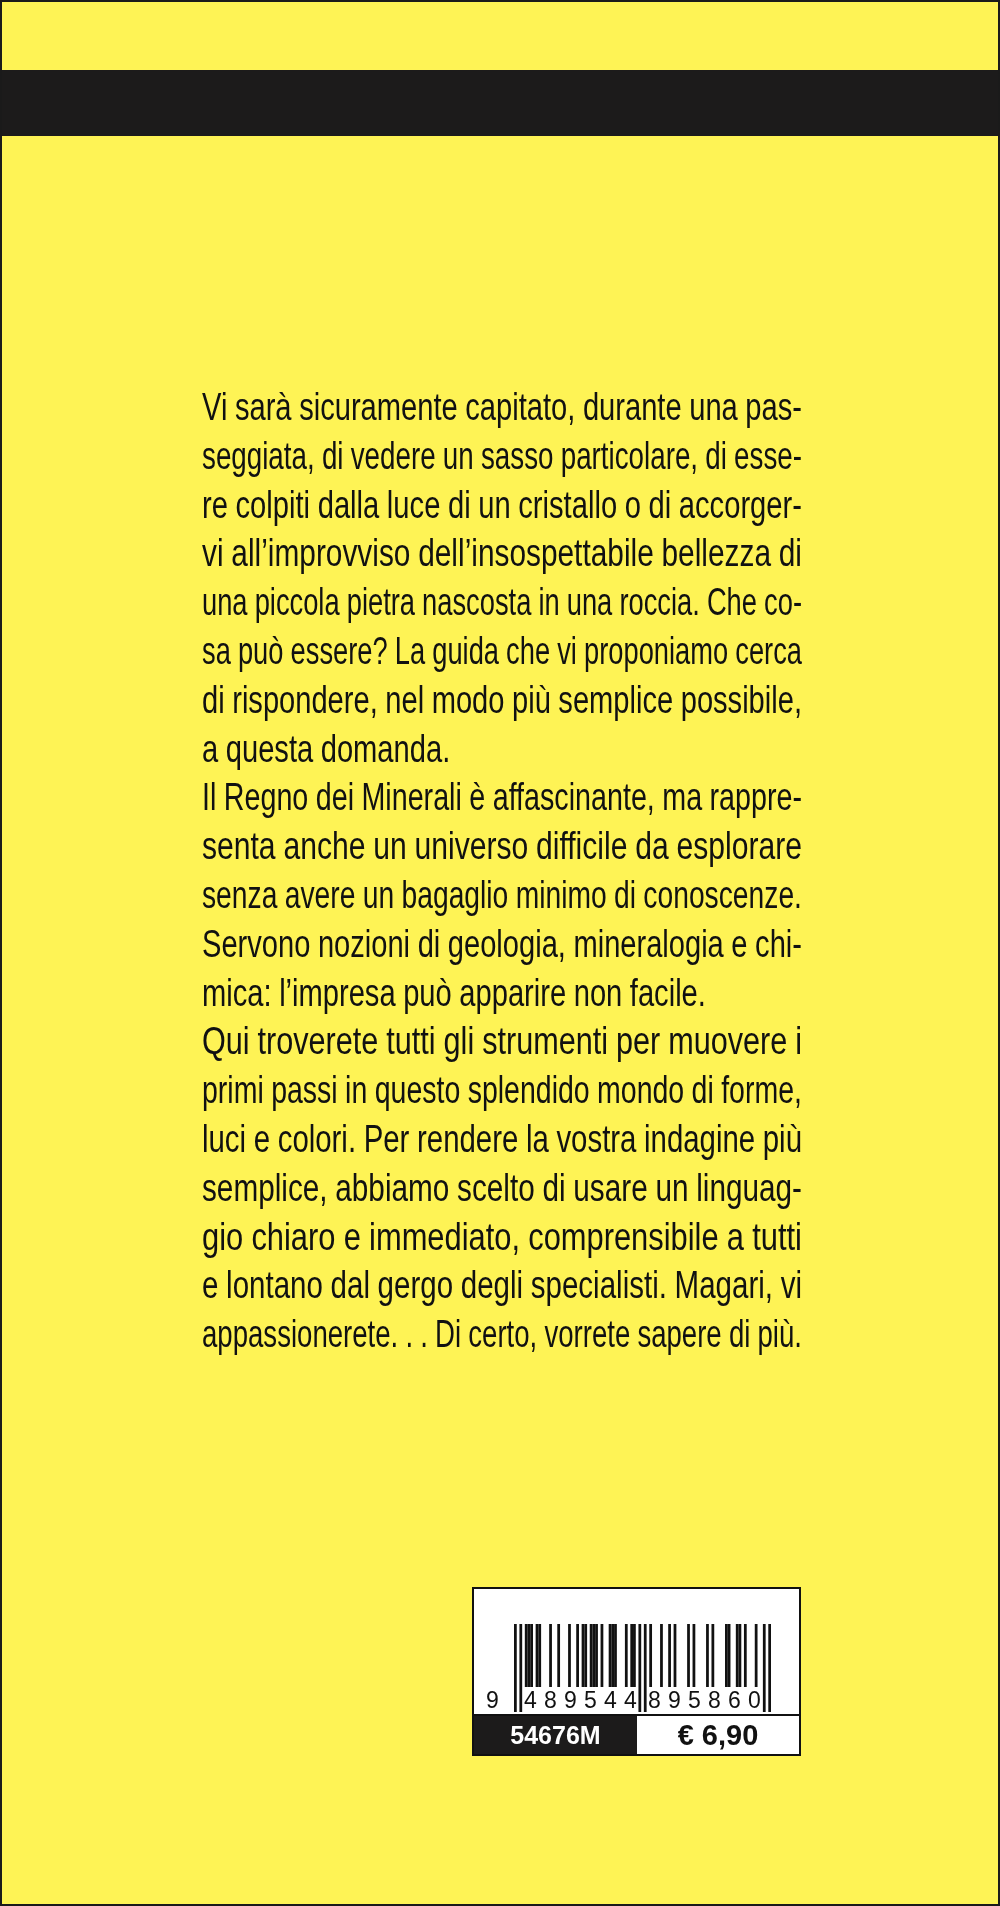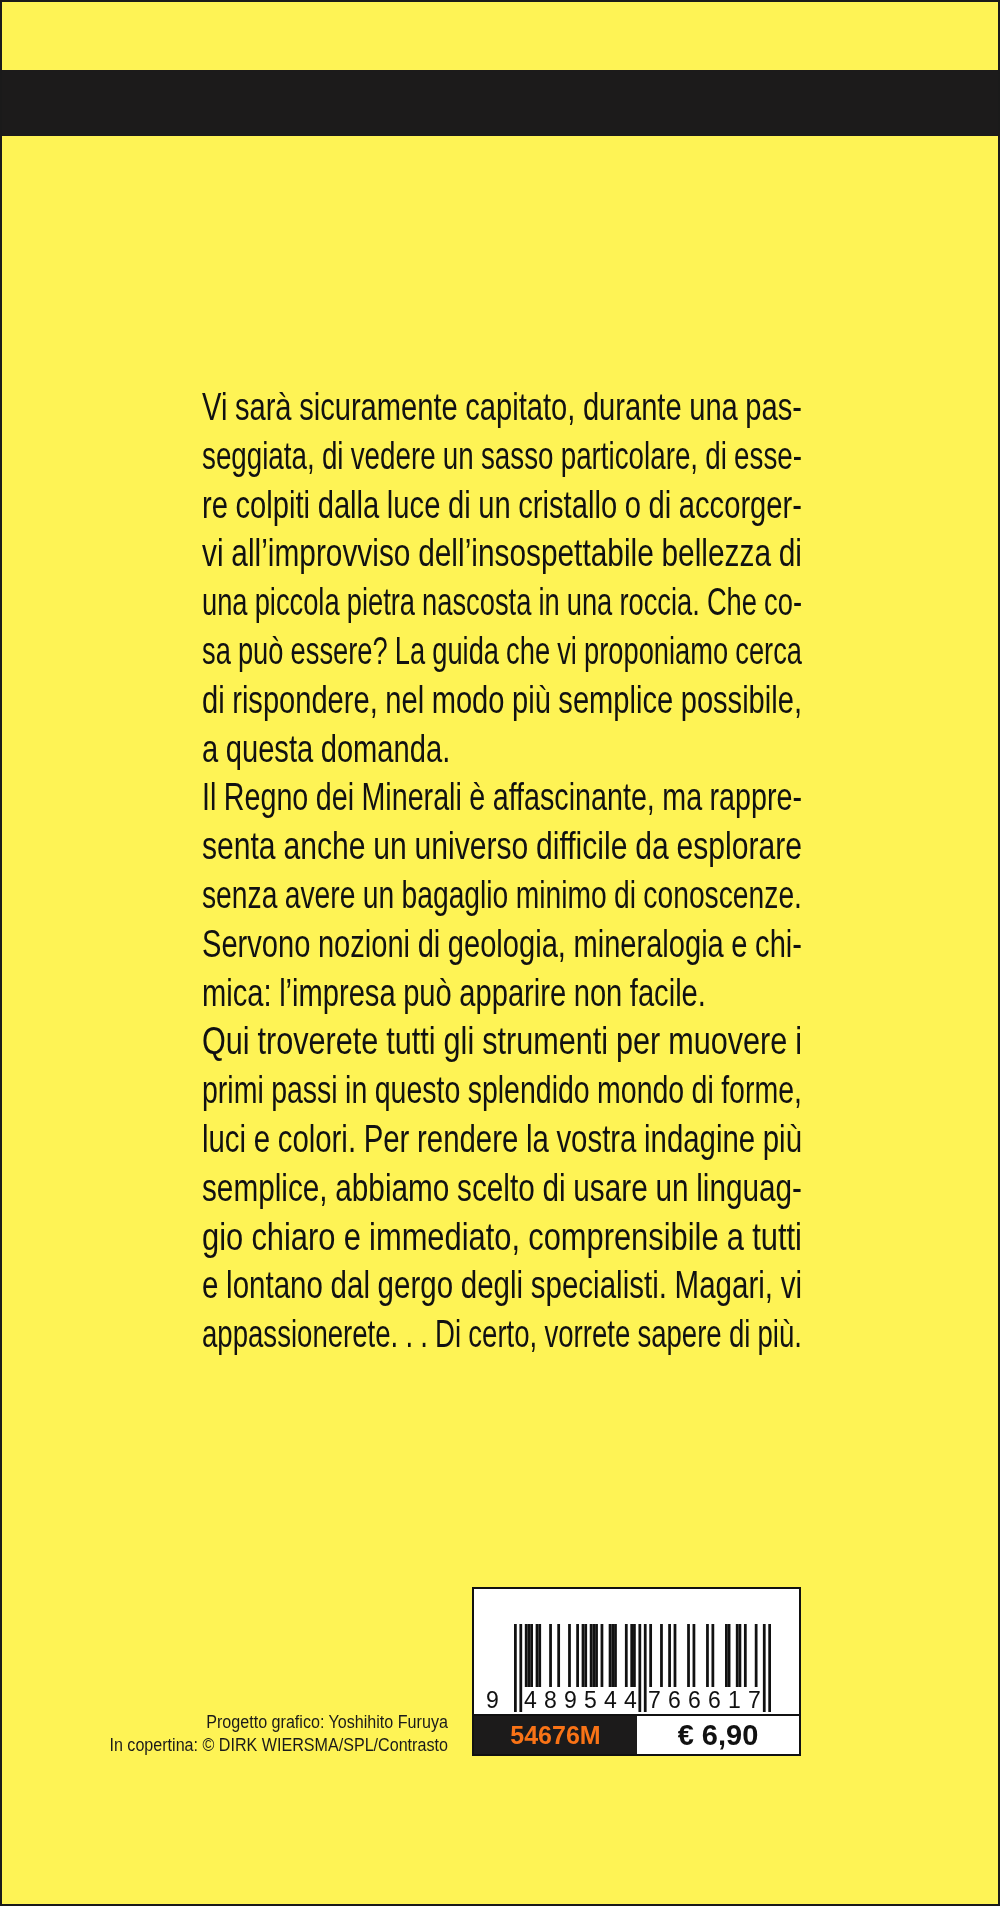--- a/index.html
+++ b/index.html
@@ -38,21 +38,21 @@
   .bar-digits {
     position: absolute; top: 99px; height: 24px;
     font-family: "Liberation Sans", sans-serif; font-size: 23px; color: #111; line-height: 24px;
     letter-spacing: 7.2px; white-space: nowrap;
   }
   .price-row {
     position: absolute; left: 0; bottom: 0; width: 100%; height: 38px;
     border-top: 2px solid #111; display: flex;
   }
   .code-cell {
-    width: 163px; height: 100%; background: #1c1b1b; color: #f97316;
+    width: 163px; height: 100%; background: #1c1b1b; color: #ffffff;
     font-family: "Liberation Sans", sans-serif; font-weight: bold; font-size: 25px;
     display: flex; align-items: center; justify-content: center;
   }
   .price-cell {
     flex: 1; height: 100%; background: #fff; color: #111;
     font-family: "Liberation Sans", sans-serif; font-weight: bold; font-size: 29px;
     display: flex; align-items: center; justify-content: center;
   }
 </style>
 </head>
@@ -77,24 +77,20 @@
       <div class="blurb-line" style="transform: scaleX(0.766117);"><span style="margin-right: 9.88px;">mica:</span><span style="margin-right: 9.88px;">l’impresa</span><span style="margin-right: 9.88px;">può</span><span style="margin-right: 9.88px;">apparire</span><span style="margin-right: 9.88px;">non</span><span>facile.</span></div>
       <div class="blurb-line" style="transform: scaleX(0.805314);"><span style="margin-right: 9.88px;">Qui</span><span style="margin-right: 9.88px;">troverete</span><span style="margin-right: 9.88px;">tutti</span><span style="margin-right: 9.88px;">gli</span><span style="margin-right: 9.88px;">strumenti</span><span style="margin-right: 9.88px;">per</span><span style="margin-right: 9.88px;">muovere</span><span>i</span></div>
       <div class="blurb-line" style="transform: scaleX(0.749953);"><span style="margin-right: 9.88px;">primi</span><span style="margin-right: 9.88px;">passi</span><span style="margin-right: 9.88px;">in</span><span style="margin-right: 9.88px;">questo</span><span style="margin-right: 9.88px;">splendido</span><span style="margin-right: 9.88px;">mondo</span><span style="margin-right: 9.88px;">di</span><span>forme,</span></div>
       <div class="blurb-line" style="transform: scaleX(0.773016);"><span style="margin-right: 9.88px;">luci</span><span style="margin-right: 9.88px;">e</span><span style="margin-right: 9.88px;">colori.</span><span style="margin-right: 9.88px;">Per</span><span style="margin-right: 9.88px;">rendere</span><span style="margin-right: 9.88px;">la</span><span style="margin-right: 9.88px;">vostra</span><span style="margin-right: 9.88px;">indagine</span><span>più</span></div>
       <div class="blurb-line" style="transform: scaleX(0.782302);"><span style="margin-right: 9.88px;">semplice,</span><span style="margin-right: 9.88px;">abbiamo</span><span style="margin-right: 9.88px;">scelto</span><span style="margin-right: 9.88px;">di</span><span style="margin-right: 9.88px;">usare</span><span style="margin-right: 9.88px;">un</span><span>linguag-</span></div>
       <div class="blurb-line" style="transform: scaleX(0.812084);"><span style="margin-right: 10.1322px;">gio</span><span style="margin-right: 10.1322px;">chiaro</span><span style="margin-right: 10.1322px;">e</span><span style="margin-right: 10.1322px;">immediato,</span><span style="margin-right: 10.1322px;">comprensibile</span><span style="margin-right: 10.1322px;">a</span><span>tutti</span></div>
       <div class="blurb-line" style="transform: scaleX(0.776538);"><span style="margin-right: 9.88px;">e</span><span style="margin-right: 9.88px;">lontano</span><span style="margin-right: 9.88px;">dal</span><span style="margin-right: 9.88px;">gergo</span><span style="margin-right: 9.88px;">degli</span><span style="margin-right: 9.88px;">specialisti.</span><span style="margin-right: 9.88px;">Magari,</span><span>vi</span></div>
       <div class="blurb-line" style="transform: scaleX(0.72563);"><span style="margin-right: 9.88px;">appassionerete.</span><span style="margin-right: 9.88px;">.</span><span style="margin-right: 9.88px;">.</span><span style="margin-right: 9.88px;">Di</span><span style="margin-right: 9.88px;">certo,</span><span style="margin-right: 9.88px;">vorrete</span><span style="margin-right: 9.88px;">sapere</span><span style="margin-right: 9.88px;">di</span><span>più.</span></div>
     </div>
 
-  <div class="credits">
-    <div class="credit-line">Progetto grafico: Yoshihito Furuya</div>
-    <div class="credit-line">In copertina: © DIRK WIERSMA/SPL/Contrasto</div>
-  </div>
 
   <div class="barcode-box">
     <svg class="bars" id="bars" viewBox="0 0 95 88" preserveAspectRatio="none">
         <rect x="0" y="0" width="1.02" height="88" fill="#111"></rect>
         <rect x="2" y="0" width="1.02" height="88" fill="#111"></rect>
         <rect x="4" y="0" width="1.02" height="63" fill="#111"></rect>
         <rect x="5" y="0" width="1.02" height="63" fill="#111"></rect>
         <rect x="6" y="0" width="1.02" height="63" fill="#111"></rect>
         <rect x="8" y="0" width="1.02" height="63" fill="#111"></rect>
         <rect x="9" y="0" width="1.02" height="63" fill="#111"></rect>
@@ -128,19 +124,19 @@
         <rect x="79" y="0" width="1.02" height="63" fill="#111"></rect>
         <rect x="82" y="0" width="1.02" height="63" fill="#111"></rect>
         <rect x="83" y="0" width="1.02" height="63" fill="#111"></rect>
         <rect x="85" y="0" width="1.02" height="63" fill="#111"></rect>
         <rect x="89" y="0" width="1.02" height="63" fill="#111"></rect>
         <rect x="92" y="0" width="1.02" height="88" fill="#111"></rect>
         <rect x="94" y="0" width="1.02" height="88" fill="#111"></rect>
       </svg>
     <div class="bar-digits" style="left:12px;">9</div>
     <div class="bar-digits" style="left:50px;">489544</div>
-    <div class="bar-digits" style="left:174px;">766617</div>
+    <div class="bar-digits" style="left:174px;">895860</div>
     <div class="price-row">
       <div class="code-cell">54676M</div>
       <div class="price-cell">€ 6,90</div>
     </div>
   </div>
 </div>
 
 </body></html>

